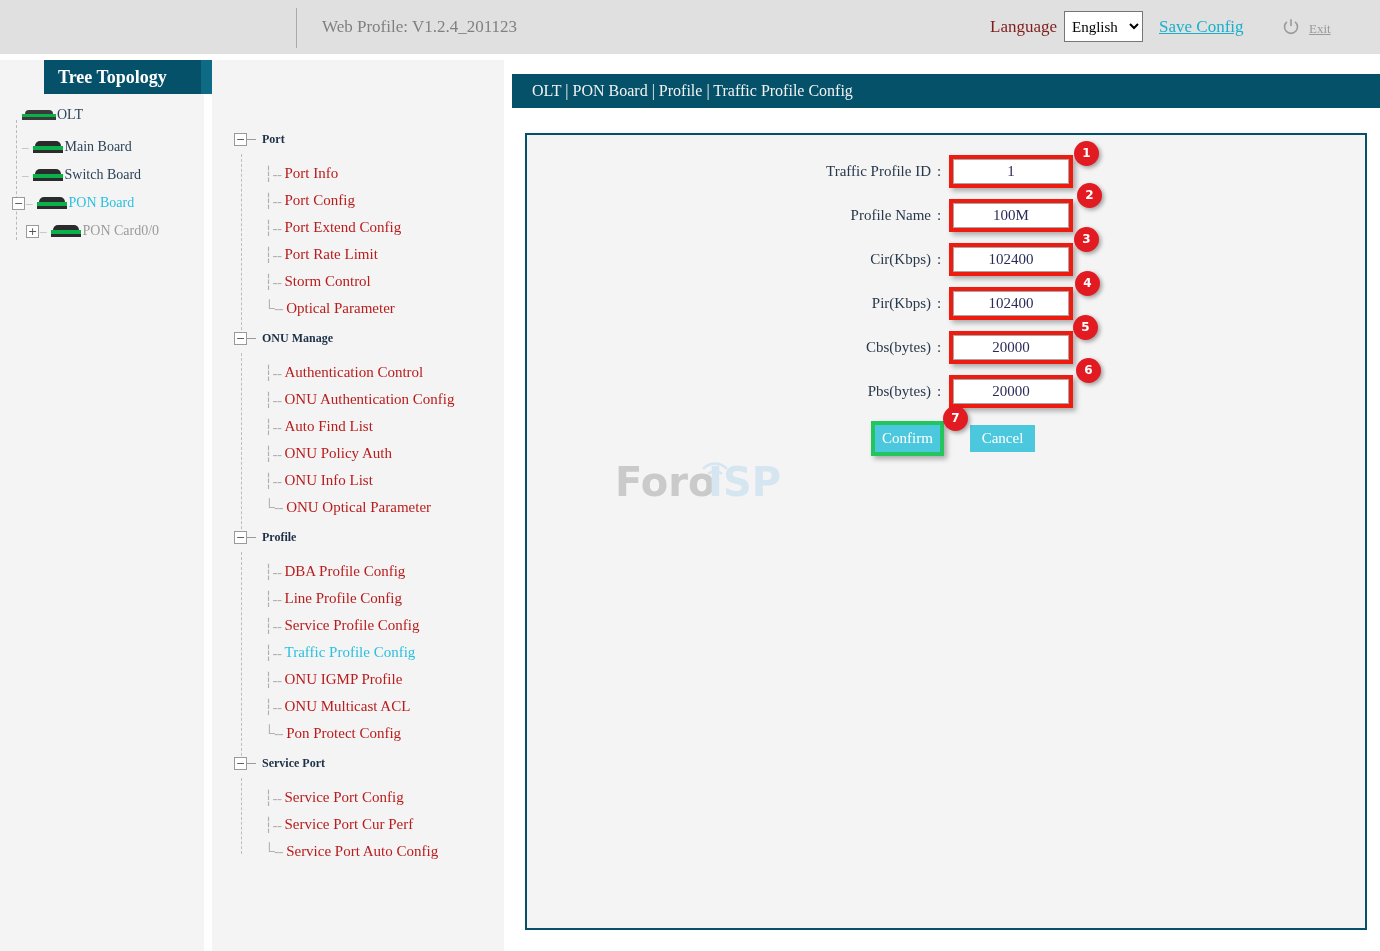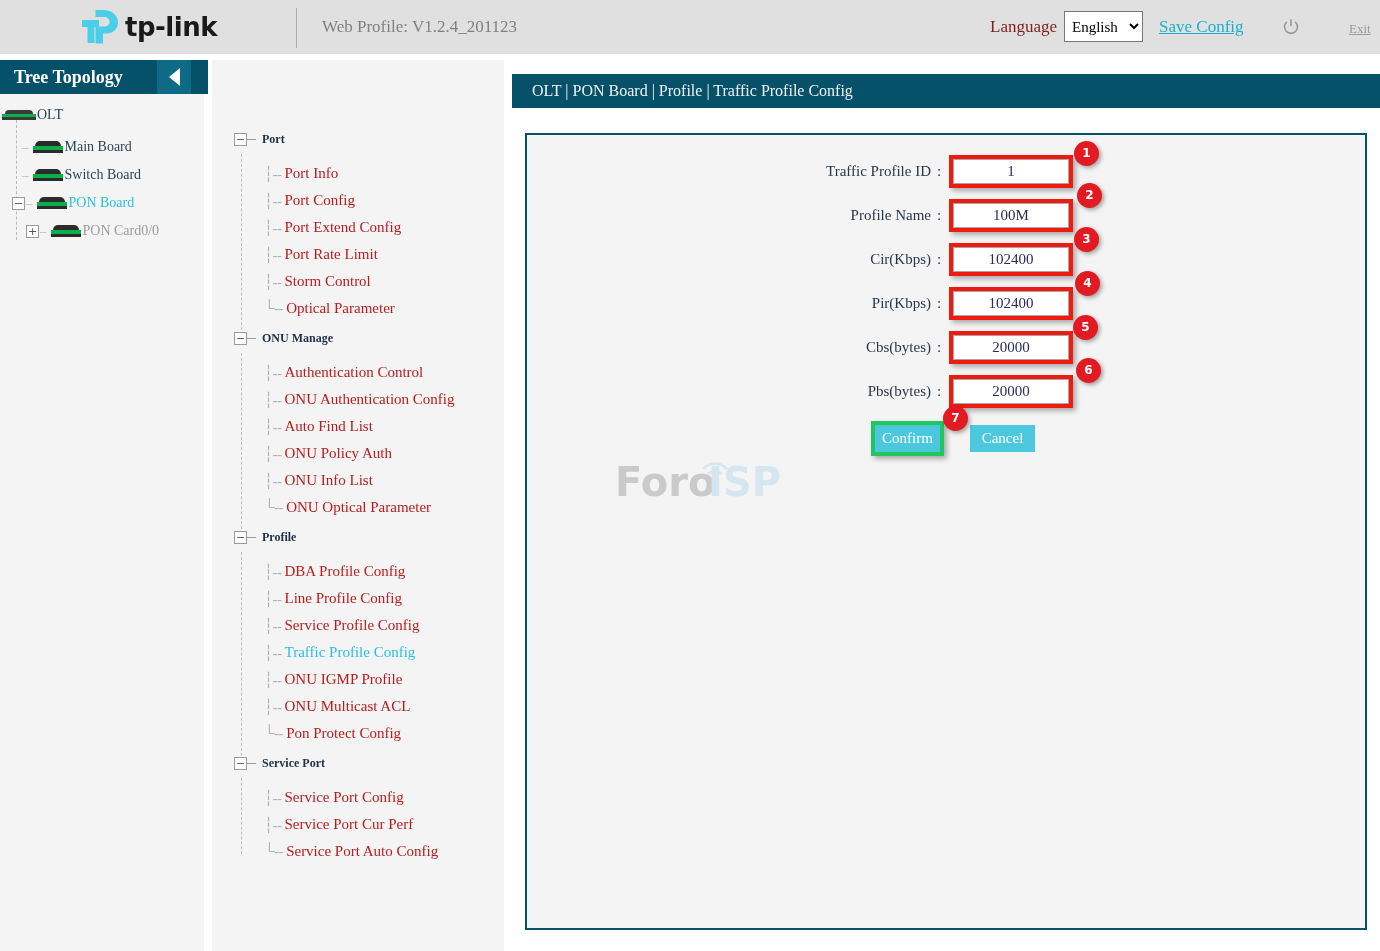--- a/index.html
+++ b/index.html
@@ -59,37 +59,37 @@
   .save-config {
     position: absolute; left: 1159px; top: 17px;
     font-size: 17px; color: #19b0cc;
     text-decoration: underline; cursor: pointer;
   }
   .power-icon {
     position: absolute; left: 1282px; top: 18px;
     width: 18px; height: 18px;
   }
   .exit-link {
-    position: absolute; left: 1349px; top: 21px;
+    position: absolute; left: 1309px; top: 21px;
     font-size: 13px; color: #9a9a9a;
     text-decoration: underline; cursor: pointer;
   }
 
   
   .sidebar {
     position: absolute; left: 0; top: 60px;
     width: 208px; height: 891px;
     background: #f4f4f4;
     border-right: 4px solid #ffffff;
   }
   .sidebar-head {
     position: relative;
     width: 208px; height: 34px;
     background: #045169;
-    display: flex; align-items: center;
+    display: flex; align-items: center; margin-left: 44px;
   }
   .sidebar-title {
     font-size: 18px; font-weight: bold; color: #ffffff;
     margin-left: 14px;
     font-family: "Liberation Serif", serif;
   }
   .collapse-btn {
     position: absolute; right: 17px; top: 0;
     width: 34px; height: 34px;
     background: #0e6a85;
@@ -287,30 +287,20 @@
     box-shadow: 3px 3px 5px rgba(0,0,0,0.30);
     display: inline-block; background: #ee1b11;
     position: relative;
   }
 </style>
 </head>
 <body>
 
 <div class="header">
 
-  <div class="logo-wrap">
-    <div class="tp-logo">
-      <svg class="tp-mark" viewBox="0 0 42 38">
-        <path d="M24.5 2 C33 2 39 7.5 39 14.5 C39 21 34 25.5 27.5 25.5 L24 25.5 L24 35.5 L16.5 35.5 L16.5 18.5 L25 18.5 C28 18.5 30.5 17 30.5 14 C30.5 11 28.3 9 25 9 L16.5 9 L16.5 2 Z" fill="#4acfe8"></path>
-        <rect x="3" y="12" width="17" height="7" fill="#4acfe8"></rect>
-        <rect x="8.5" y="12" width="7" height="23" fill="#4acfe8"></rect>
-      </svg>
-      <span class="tp-word">tp-link</span>
-    </div>
-  </div>
 
   <div class="hdr-divider"></div>
 
   <div class="web-version">Web Profile: V1.2.4_201123</div>
   <div class="lang-label">Language</div>
 
   <select class="lang-select">
     <option>English</option>
   </select>
 
@@ -328,21 +318,21 @@
     <span class="sidebar-title">Tree Topology</span>
     <div class="collapse-btn">
       <span class="collapse-arrow"></span>
     </div>
   </div>
 
   <div class="topo-body">
 
     <div class="vline" style="left:16px; top:26px; height:120px;"></div>
 
-    <div class="topo-row" style="padding-left:2px;">
+    <div class="topo-row" style="padding-left:22px;">
       <span class="olt-ico">
           <i class="a"></i>
           <i class="b"></i>
           <i class="c"></i>
         </span>
       <span class="topo-label">OLT</span>
     </div>
 
     <div class="topo-row" style="padding-left:22px; margin-top:6px;">
       <span style="color:#b0b0b0;font-size:13px;margin-right:4px;">–</span>

